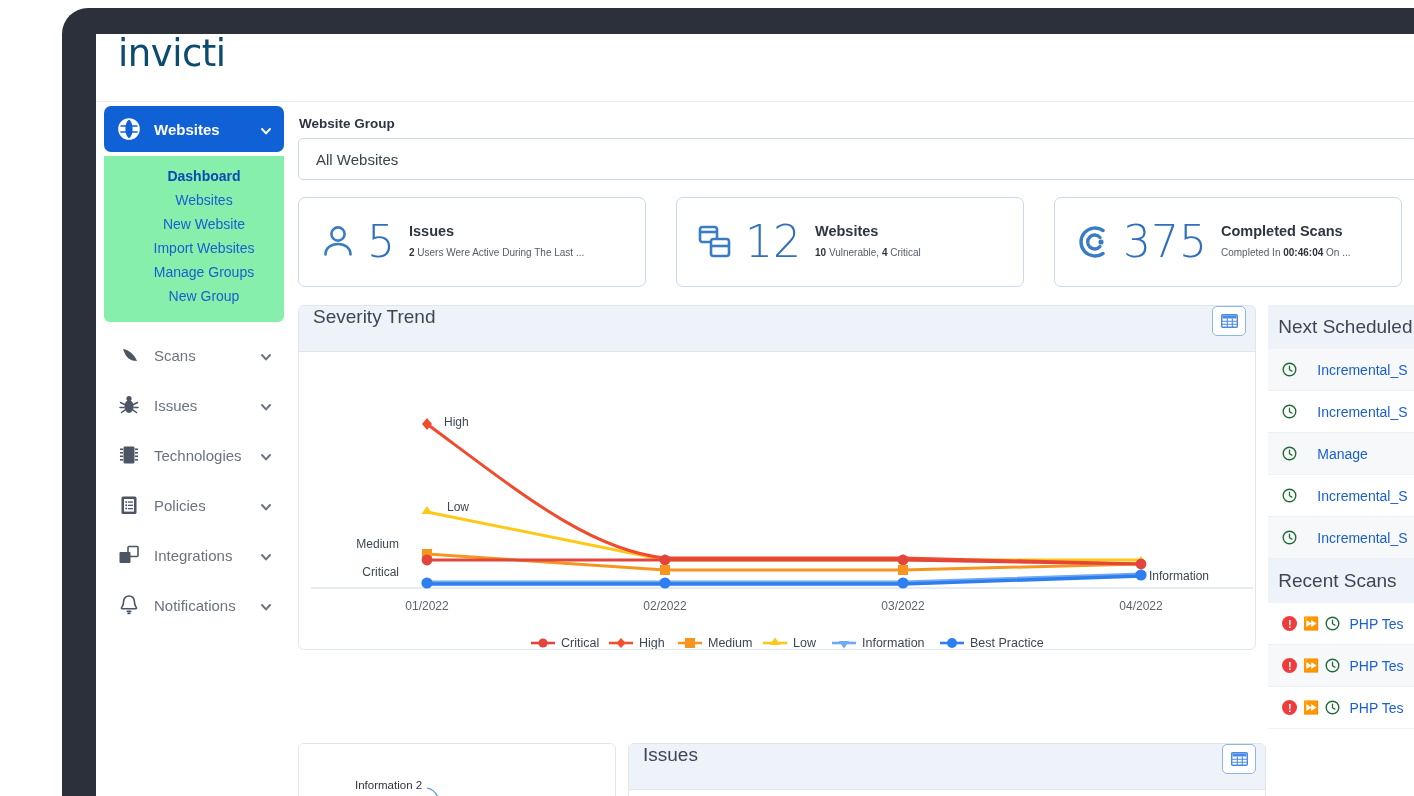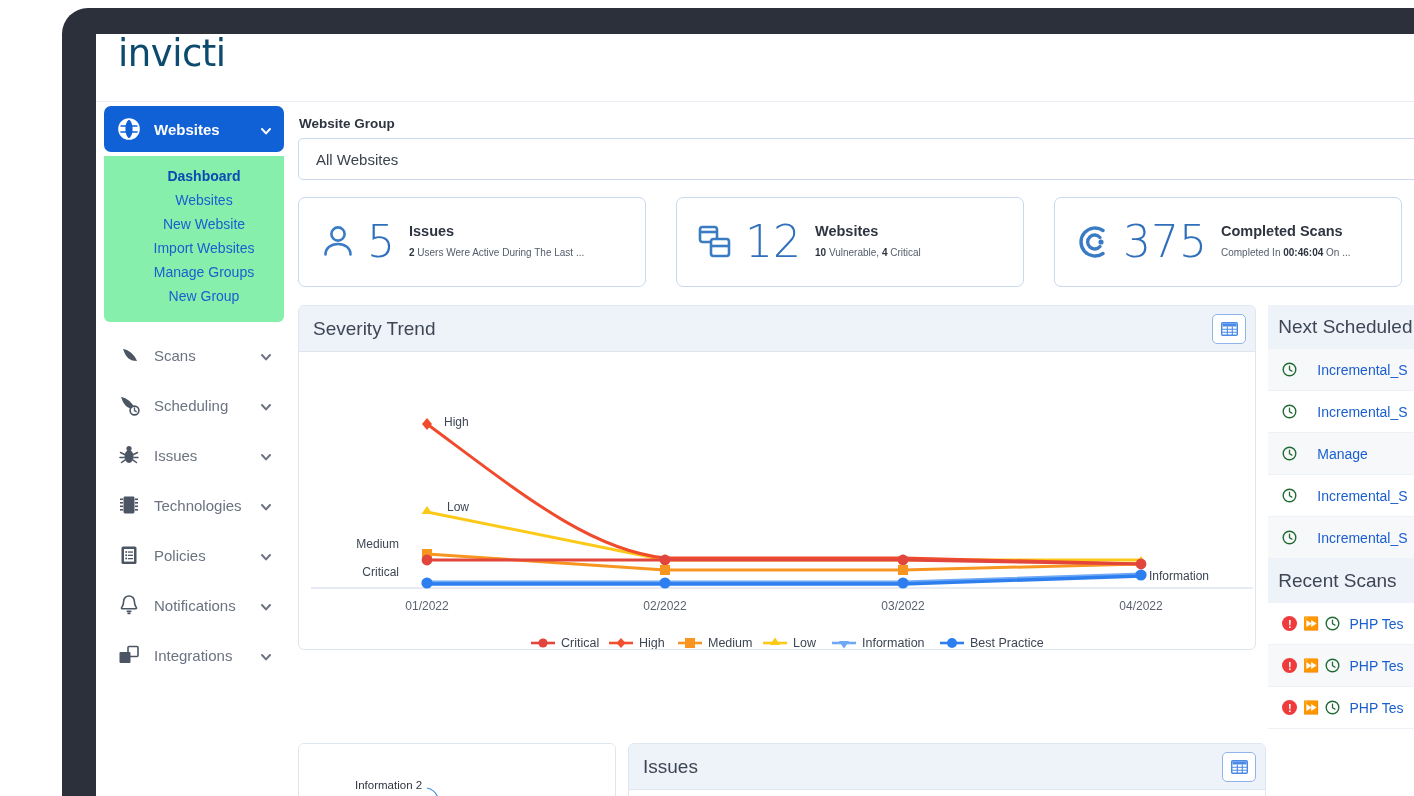--- a/index.html
+++ b/index.html
@@ -85,21 +85,21 @@
   .card-num { font-size: 44px; font-weight: 300; color: #2f6fbb; margin: 0 14px 0 6px; line-height: 46px; font-family: "DejaVu Sans", sans-serif; }
   .card-txt { display: flex; flex-direction: column; justify-content: center; }
   .card-title { font-size: 14.5px; font-weight: 700; color: #2e3440; line-height: 19px; }
   .card-sub { font-size: 10px; color: #545d6b; line-height: 19px; margin-top: 2px; white-space: nowrap; }
   .card-sub b { color: #2e3440; font-weight: 700; }
 
   
   .panel { border: 1px solid #dfe6f0; border-radius: 6px; background: #fff; overflow: hidden; }
   .panel-head {
     height: 46px; background: #eef3fa; border-bottom: 1px solid #dfe6f0;
-    display: flex; align-items: center; padding: 0 9px 0 14px;
+    display: flex; padding: 0 9px 0 14px;
   }
   .panel-title { font-size: 19px; color: #3d4654; font-weight: 400; flex: 1; }
   .grid-btn {
     width: 34px; height: 30px; border: 1px solid #8fb4ea; border-radius: 5px;
     background: #fff; display:flex; align-items:center; justify-content:center; cursor:pointer;
   }
 
   .row-main { display: flex; gap: 12px; margin-top: 18px; }
 
   
@@ -178,35 +178,20 @@
             </svg>
         </span>
         <span class="lbl">Scans</span>
         <span class="chev">
           <svg width="12" height="12" viewBox="0 0 12 12">
               <path d="M2 4 L6 8.4 L10 4" fill="none" stroke="#6b7280" stroke-width="2" stroke-linecap="round" stroke-linejoin="round"></path>
             </svg>
         </span>
       </div>
 
-      <div class="nav-item">
-        <span class="ico">
-          <svg width="24" height="24" viewBox="0 0 24 24">
-              <path d="M18 16c-7 0-11-3-14-12 6 1 11 5 14 12z" fill="#4b5563"></path>
-              <circle cx="17.5" cy="17.5" r="4.4" fill="#fff" stroke="#4b5563" stroke-width="1.6"></circle>
-              <path d="M17.5 15v2.6l1.8 1" stroke="#4b5563" stroke-width="1.3" fill="none" stroke-linecap="round"></path>
-            </svg>
-        </span>
-        <span class="lbl">Scheduling</span>
-        <span class="chev">
-          <svg width="12" height="12" viewBox="0 0 12 12">
-              <path d="M2 4 L6 8.4 L10 4" fill="none" stroke="#6b7280" stroke-width="2" stroke-linecap="round" stroke-linejoin="round"></path>
-            </svg>
-        </span>
-      </div>
 
 
       <div class="nav-item">
         <span class="ico">
           <svg width="24" height="24" viewBox="0 0 24 24">
               <ellipse cx="12" cy="13.5" rx="4.6" ry="6.4" fill="#4b5563"></ellipse>
               <circle cx="12" cy="5.6" r="2.6" fill="#4b5563"></circle>
               <path d="M3.5 9.5l4 2M20.5 9.5l-4 2M3 14.5h4M17 14.5h4M4.5 19.5l3.4-2.4M19.5 19.5l-3.4-2.4" stroke="#4b5563" stroke-width="1.5" stroke-linecap="round"></path>
             </svg>
         </span>
@@ -261,41 +246,41 @@
         <span class="chev">
           <svg width="12" height="12" viewBox="0 0 12 12">
               <path d="M2 4 L6 8.4 L10 4" fill="none" stroke="#6b7280" stroke-width="2" stroke-linecap="round" stroke-linejoin="round"></path>
             </svg>
         </span>
       </div>
 
       <div class="nav-item">
         <span class="ico">
           <svg width="24" height="24" viewBox="0 0 24 24">
+              <rect x="2.5" y="9" width="11" height="11" rx="1" fill="#4b5563"></rect>
+              <rect x="11" y="3.5" width="10" height="10" rx="1" fill="none" stroke="#4b5563" stroke-width="1.6"></rect>
+            </svg>
+        </span>
+        <span class="lbl">Integrations</span>
+        <span class="chev">
+          <svg width="12" height="12" viewBox="0 0 12 12">
+              <path d="M2 4 L6 8.4 L10 4" fill="none" stroke="#6b7280" stroke-width="2" stroke-linecap="round" stroke-linejoin="round"></path>
+            </svg>
+        </span>
+      </div>
+
+      <div class="nav-item">
+        <span class="ico">
+          <svg width="24" height="24" viewBox="0 0 24 24">
               <path d="M12 3c-3.3 0-5.4 2.4-5.4 5.6 0 4-1.6 5.4-2.1 6.2-.2.4.1.9.6.9h13.8c.5 0 .8-.5.6-.9-.5-.8-2.1-2.2-2.1-6.2C17.4 5.4 15.3 3 12 3z" fill="none" stroke="#4b5563" stroke-width="1.6"></path>
               <path d="M10.3 18.4h3.4" stroke="#4b5563" stroke-width="1.6" stroke-linecap="round"></path>
               <path d="M11.1 20.4h1.8" stroke="#4b5563" stroke-width="1.6" stroke-linecap="round"></path>
             </svg>
         </span>
         <span class="lbl">Notifications</span>
-        <span class="chev">
-          <svg width="12" height="12" viewBox="0 0 12 12">
-              <path d="M2 4 L6 8.4 L10 4" fill="none" stroke="#6b7280" stroke-width="2" stroke-linecap="round" stroke-linejoin="round"></path>
-            </svg>
-        </span>
-      </div>
-
-      <div class="nav-item">
-        <span class="ico">
-          <svg width="24" height="24" viewBox="0 0 24 24">
-              <rect x="2.5" y="9" width="11" height="11" rx="1" fill="#4b5563"></rect>
-              <rect x="11" y="3.5" width="10" height="10" rx="1" fill="none" stroke="#4b5563" stroke-width="1.6"></rect>
-            </svg>
-        </span>
-        <span class="lbl">Integrations</span>
         <span class="chev">
           <svg width="12" height="12" viewBox="0 0 12 12">
               <path d="M2 4 L6 8.4 L10 4" fill="none" stroke="#6b7280" stroke-width="2" stroke-linecap="round" stroke-linejoin="round"></path>
             </svg>
         </span>
       </div>
     </div>
 
     <div class="content">
 

